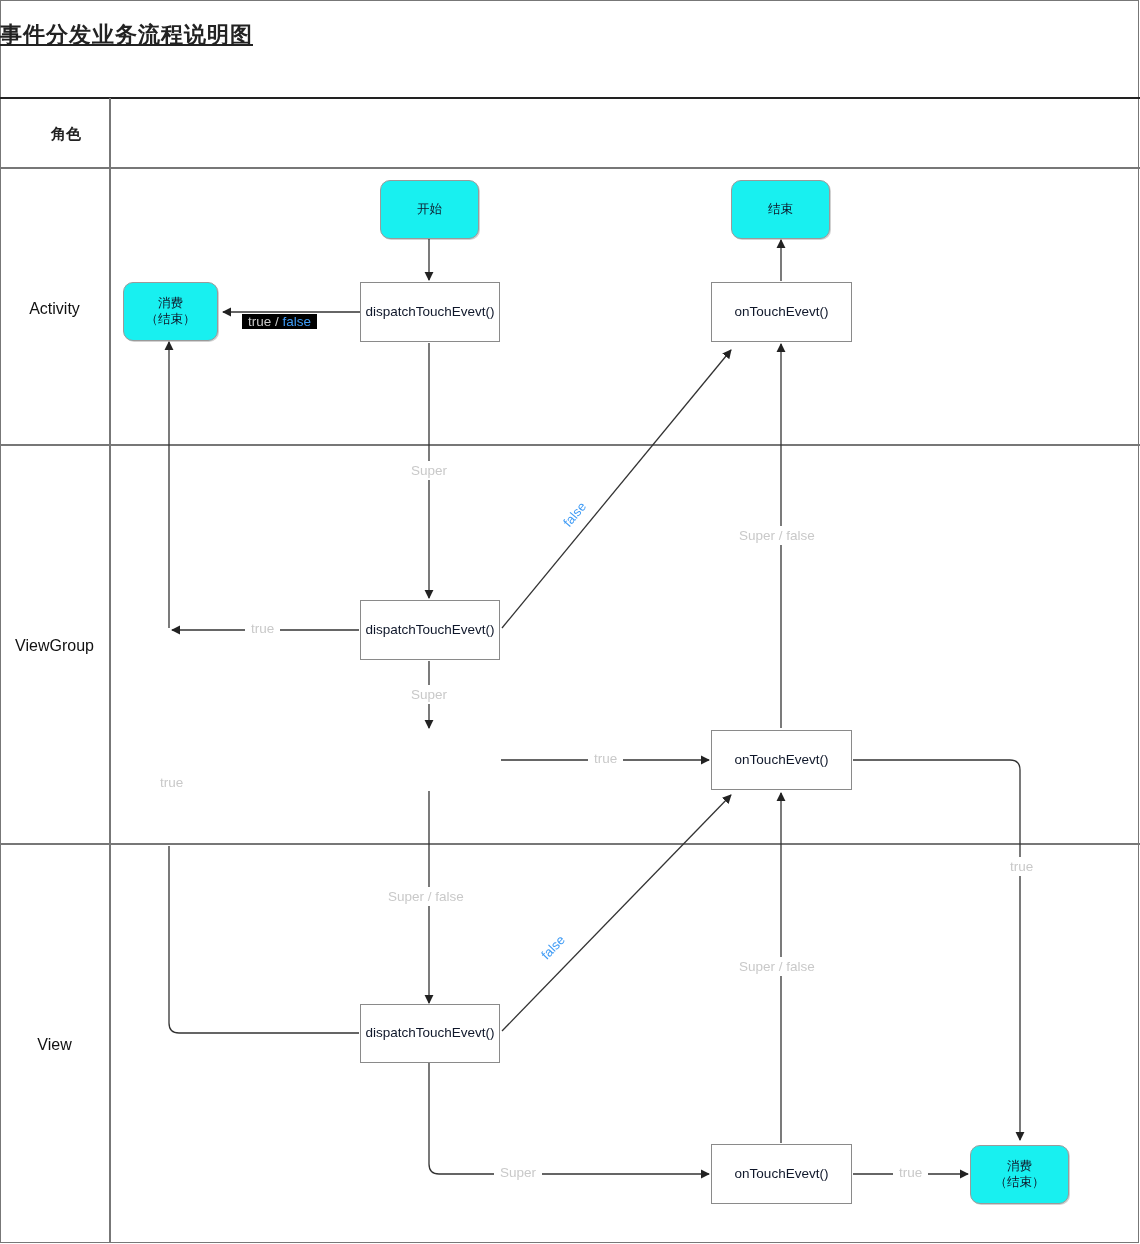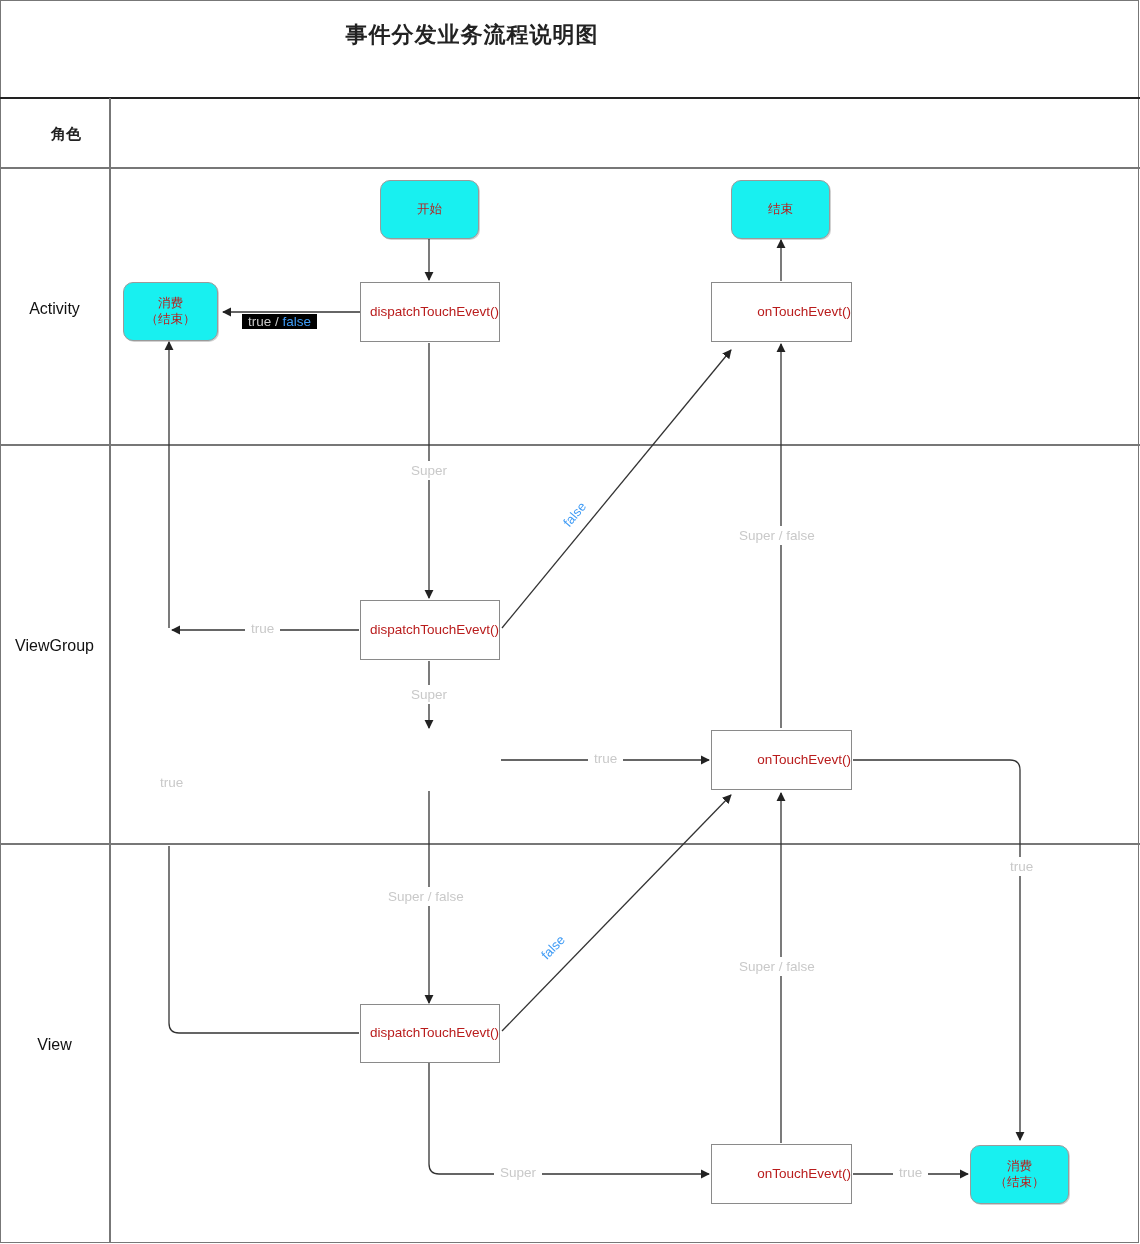--- a/index.html
+++ b/index.html
@@ -6,30 +6,30 @@
   body{font-family:"Liberation Sans","DejaVu Sans",sans-serif;}
   #root{position:relative;width:1140px;height:1244px;background:#fff;overflow:hidden;}
 
   
   .frame{position:absolute;left:0;top:0;width:1139px;height:1243px;box-sizing:border-box;border:1px solid #777;}
   .hline{position:absolute;left:0;width:1140px;height:2px;background:#777;}
   .hline.dark{height:2px;background:#222;}
   .vline{position:absolute;width:2px;background:#777;}
 
   
-  .title{position:absolute;left:0;top:20px;width:944px;text-align:center;
-         font-size:22px;font-weight:bold;color:#222;letter-spacing:1px;}
+  .title{position:absolute;left:0;top:20px;width:944px;
+         font-size:22px;font-weight:bold;color:#222;letter-spacing:1px;text-decoration:underline;}
   .hdr{position:absolute;font-size:15px;font-weight:bold;color:#222;text-align:center;}
   .rolelabel{position:absolute;font-size:16px;color:#111;text-align:center;}
 
   
   .node{position:absolute;box-sizing:border-box;display:flex;align-items:center;
-        justify-content:center;text-align:center;font-size:13.5px;color:#b91c1c;
+        justify-content:center;text-align:center;font-size:13.5px;color:#0f172a;
         line-height:1.25;}
-  .proc{border:1px solid #8a8a8a;background:#fff;justify-content:flex-end;}
+  .proc{border:1px solid #8a8a8a;background:#fff;}
   .term{border:1px solid #9a9a9a;border-radius:10px;background:#18f0f0;font-size:12.5px;
         box-shadow:1px 1px 0 rgba(0,0,0,.18);}
 
   
   .elbl{position:absolute;font-size:13.5px;color:#c9c9c9;white-space:nowrap;}
   .elbl .t{color:#c9c9c9;}
   .elbl .f{color:#3f9bf5;}
   .flbl{position:absolute;font-size:13px;color:#3f9bf5;white-space:nowrap;
         transform-origin:0 0;}
 

